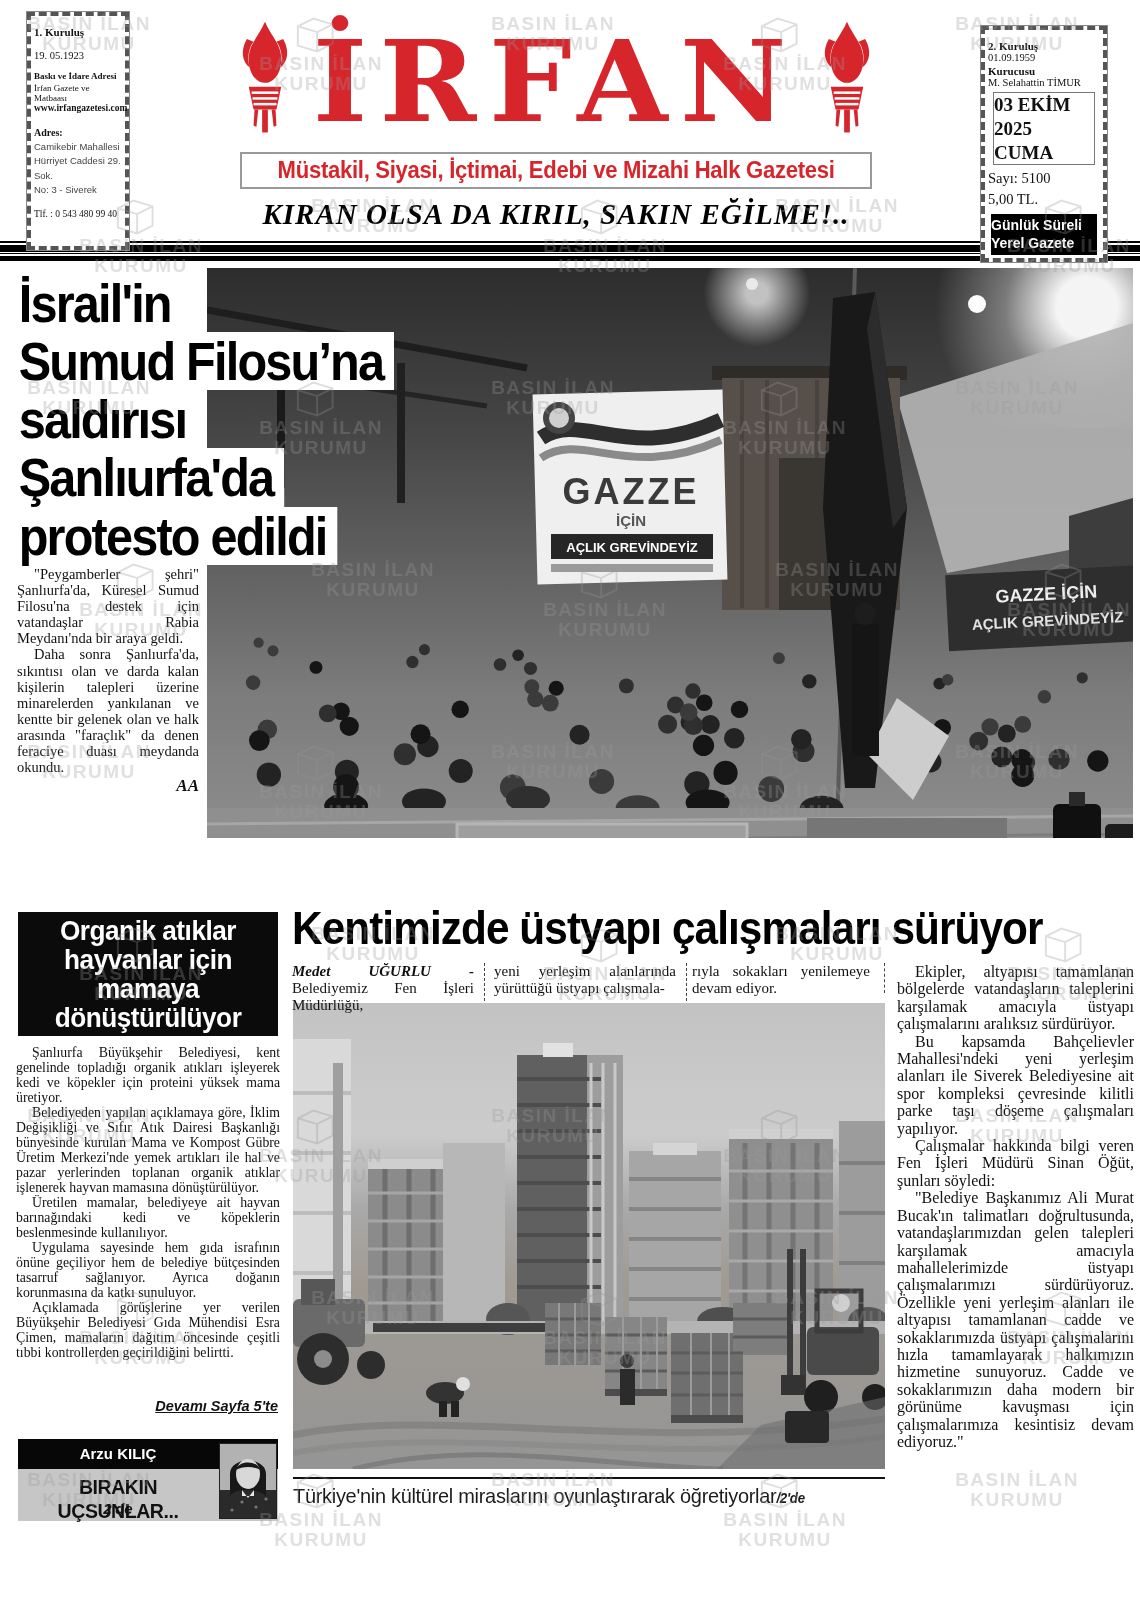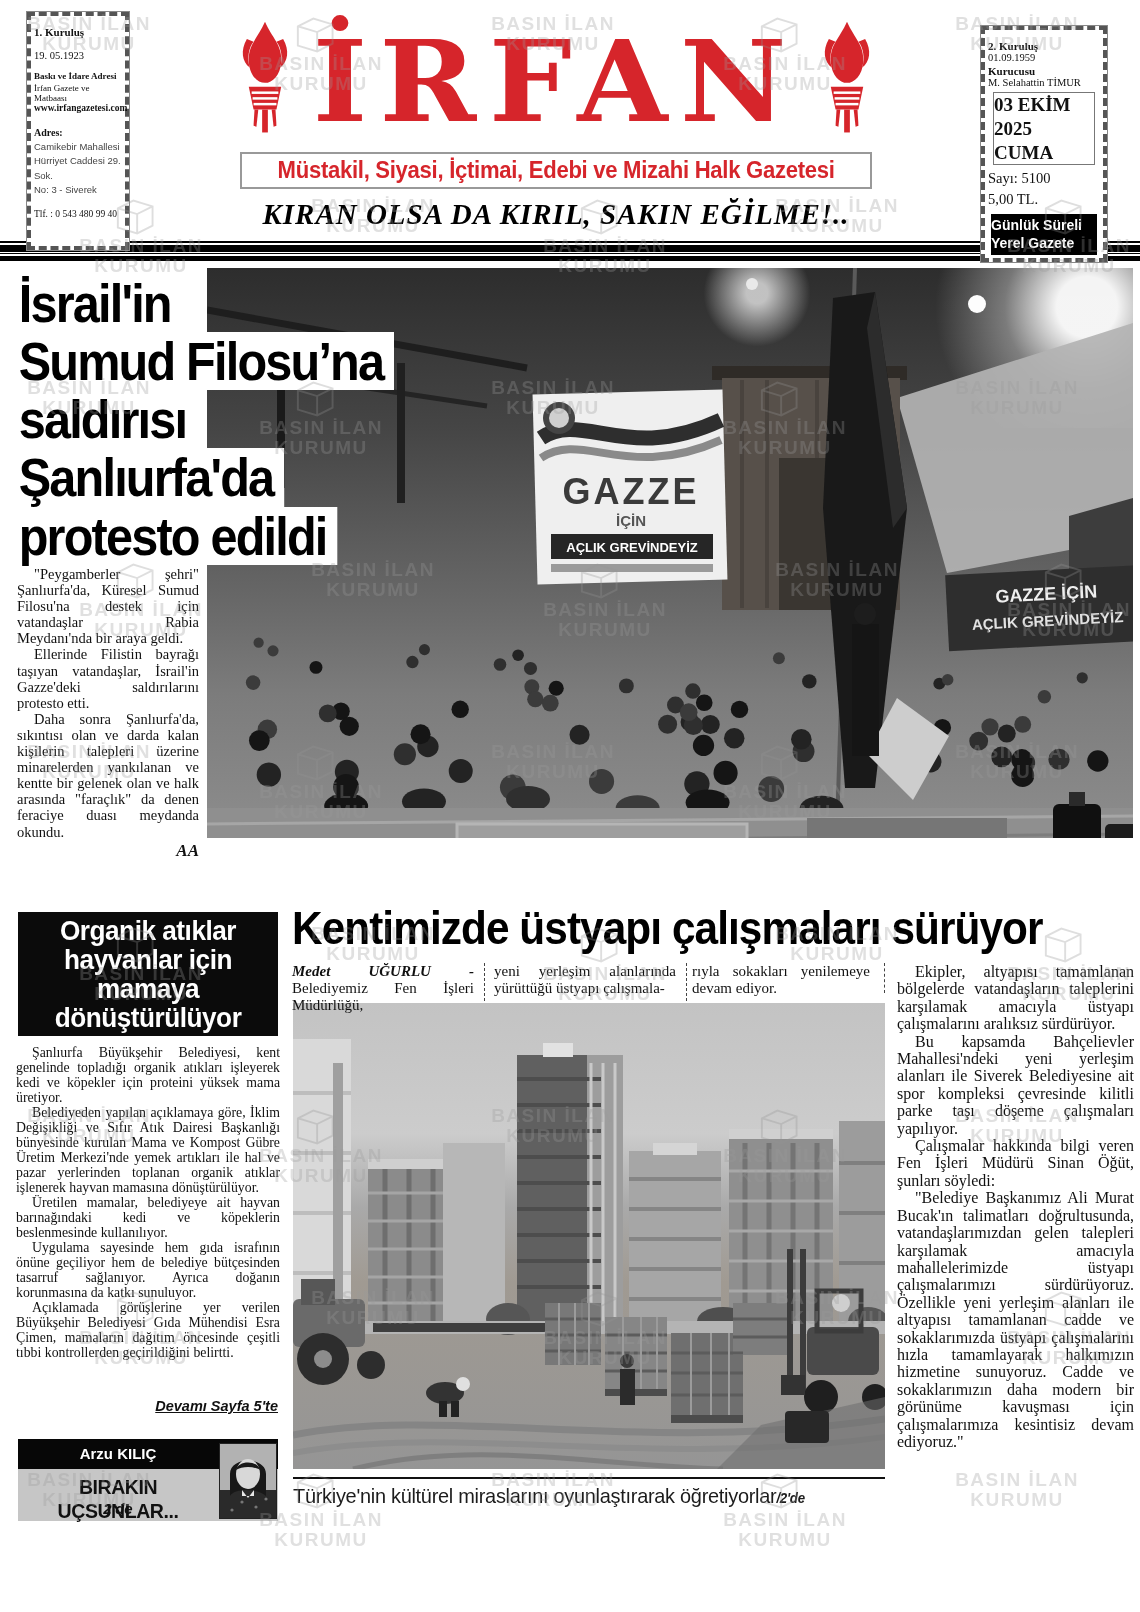--- a/index.html
+++ b/index.html
@@ -341,21 +341,20 @@
       <div class="hl-line">İsrail'in</div>
       <div class="hl-line">Sumud Filosu’na</div>
       <div class="hl-line">saldırısı</div>
       <div class="hl-line">Şanlıurfa'da</div>
       <div class="hl-line">protesto edildi</div>
     </div>
 
   <div class="abs lead-body">
     <div>
         <p>"Peygamberler şehri" Şanlıurfa'da, Küresel Sumud Filosu'na destek için vatandaşlar Rabia Meydanı'nda bir araya geldi.</p>
-        <p>Ellerinde Filistin bayrağı taşıyan vatandaşlar, İsrail'in Gazze'deki saldırılarını protesto etti.</p>
         <p>Daha sonra Şanlıurfa'da, sıkıntısı olan ve darda kalan kişilerin talepleri üzerine minarelerden yankılanan ve kentte bir gelenek olan ve halk arasında "faraçlık" da denen feraciye duası meydanda okundu.</p>
       </div>
     <div class="sig">AA</div>
   </div>
 
   <div class="abs org-head">
       <div class="ob-line">Organik atıklar</div>
       <div class="ob-line">hayvanlar için</div>
       <div class="ob-line">mamaya</div>
       <div class="ob-line">dönüştürülüyor</div>

